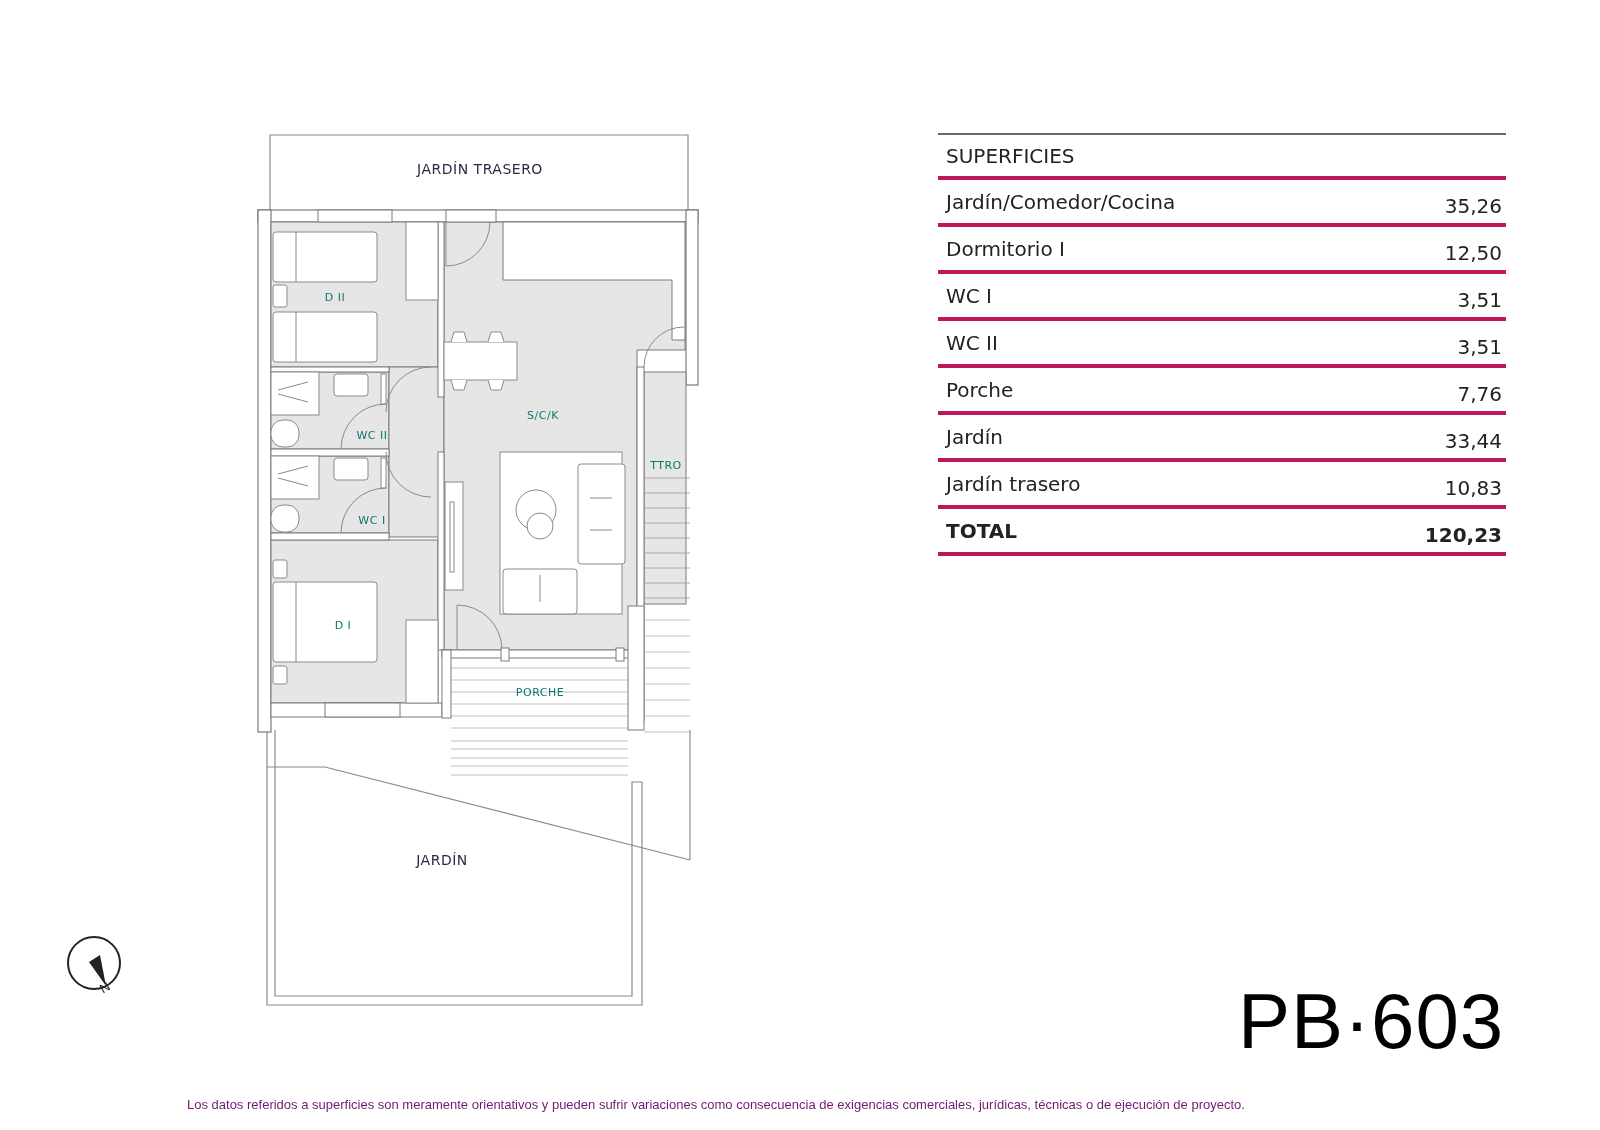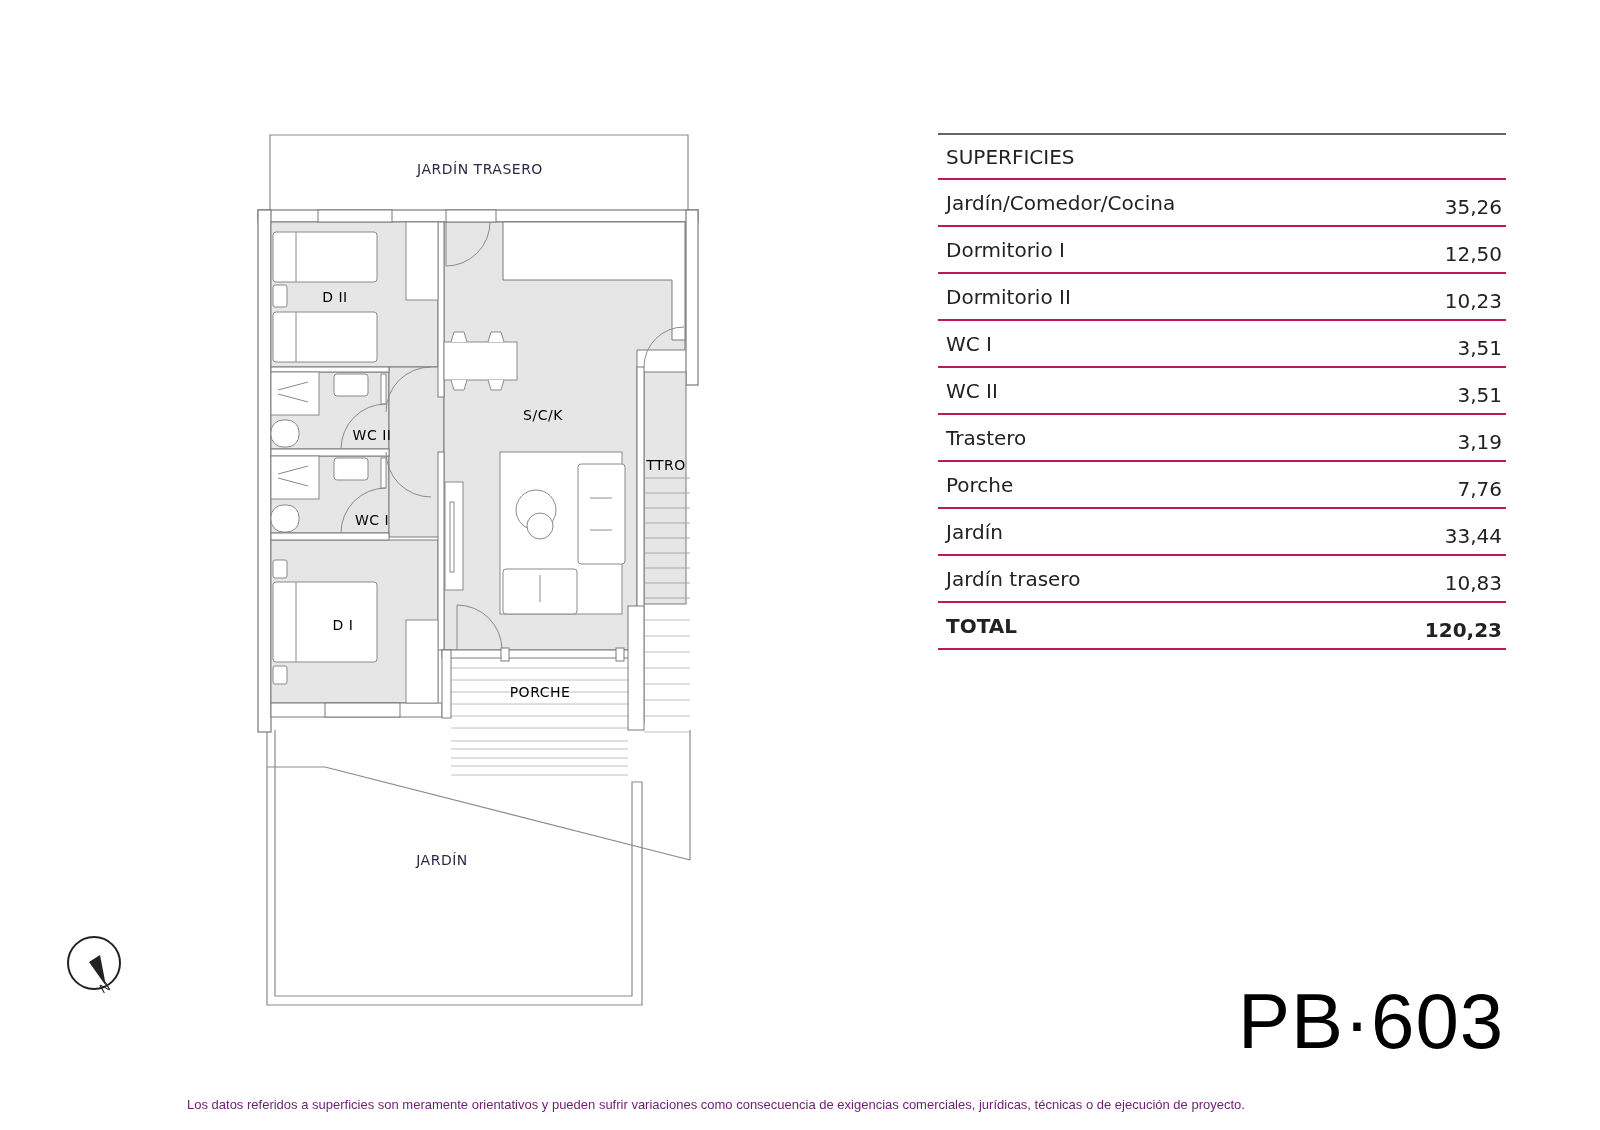--- a/index.html
+++ b/index.html
@@ -1,23 +1,23 @@
 <!DOCTYPE html>
 <html><head>
 <meta charset="utf-8">
 <style>
   html, body { margin: 0; padding: 0; background: #ffffff; }
   body { width: 1600px; height: 1130px; position: relative; overflow: hidden; font-family: "DejaVu Sans", sans-serif; }
   .plan { position: absolute; left: 0; top: 0; width: 760px; height: 1060px; }
   .plan svg { position: absolute; left: 0; top: 0; }
-  .room-label { position: absolute; font-family: "DejaVu Sans", sans-serif; font-size: 14px; color: #000000; letter-spacing: 0.5px; white-space: nowrap; transform: translate(-50%, -50%); }
+  .room-label { position: absolute; font-family: "DejaVu Sans", sans-serif; font-size: 11px; color: #0f766e; letter-spacing: 0.5px; white-space: nowrap; transform: translate(-50%, -50%); }
   .room-label.big { font-size: 14px; color: #2a2a48; }
 
   .table-wrap { position: absolute; left: 938px; top: 133px; width: 568px; }
-  .row { display: flex; justify-content: space-between; align-items: center; height: 47px; border-bottom: 2px solid #be185d; box-sizing: border-box; padding: 0 4px 0 8px; font-family: "DejaVu Sans", sans-serif; font-size: 20px; color: #222; }
+  .row { display: flex; justify-content: space-between; align-items: center; height: 47px; border-bottom: 4px solid #be185d; box-sizing: border-box; padding: 0 4px 0 8px; font-family: "DejaVu Sans", sans-serif; font-size: 20px; color: #222; }
   .row.header { border-top: 2px solid #666; font-size: 20px; }
   .row.total { font-weight: bold; }
   .row .val { text-align: right; margin-top: 8px; }
 
   .unit-id { position: absolute; left: 1238px; top: 982px; font-family: Liberation Sans, sans-serif; font-size: 78px; color: #000; letter-spacing: 1px; line-height: 1; }
   .disclaimer { position: absolute; left: 187px; top: 1097px; font-family: "Liberation Sans", sans-serif; font-size: 13px; color: #701a75; white-space: nowrap; }
 
   .compass { position: absolute; left: 64px; top: 934px; width: 62px; height: 68px; }
   .compass-n { position: absolute; left: 100px; top: 980px; font-family: "Liberation Sans", sans-serif; font-size: 13px; color: #222; transform: rotate(-30deg); }
 </style>
@@ -208,34 +208,26 @@
   </div>
   <div class="row">
     <span>Jardín/Comedor/Cocina</span>
     <span class="val">35,26</span>
   </div>
   <div class="row">
     <span>Dormitorio I</span>
     <span class="val">12,50</span>
   </div>
   <div class="row">
-    <span>Dormitorio II</span>
-    <span class="val">10,23</span>
-  </div>
-  <div class="row">
     <span>WC I</span>
     <span class="val">3,51</span>
   </div>
   <div class="row">
     <span>WC II</span>
     <span class="val">3,51</span>
-  </div>
-  <div class="row">
-    <span>Trastero</span>
-    <span class="val">3,19</span>
   </div>
   <div class="row">
     <span>Porche</span>
     <span class="val">7,76</span>
   </div>
   <div class="row">
     <span>Jardín</span>
     <span class="val">33,44</span>
   </div>
   <div class="row">

